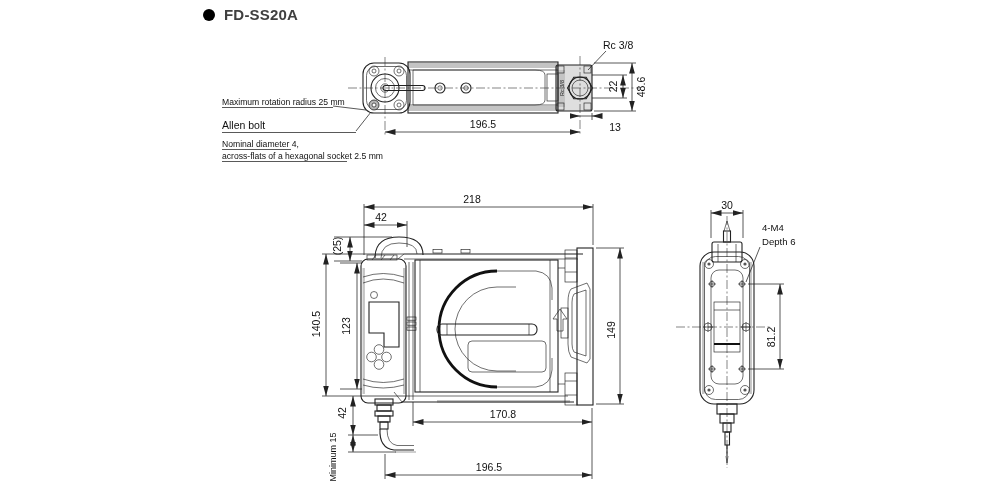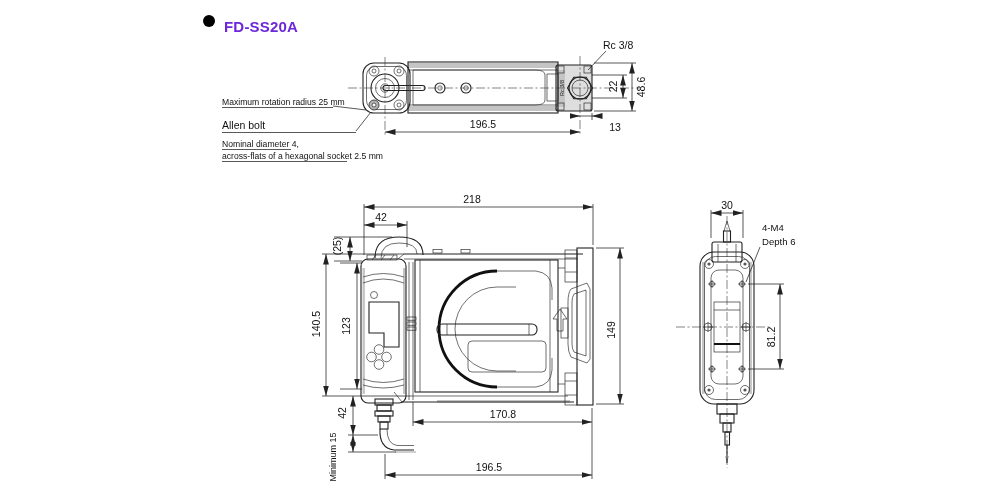--- a/index.html
+++ b/index.html
@@ -1,20 +1,20 @@
 <!DOCTYPE html>
 <html><head>
 <meta charset="utf-8">
 <style>
   html,body{margin:0;padding:0;background:#fff;}
   .stage{position:relative;width:1000px;height:489px;background:#fff;overflow:hidden;
          font-family:"Liberation Sans",sans-serif;}
   .title{position:absolute;left:203px;top:6px;display:flex;align-items:center;gap:9px;}
   .title .bullet{width:12px;height:12px;border-radius:50%;background:#000;display:inline-block;}
-  .title .model{font-size:15px;font-weight:bold;color:#6d28d9;letter-spacing:.2px;margin-top:12px;}
+  .title .model{font-size:15px;font-weight:bold;color:#404040;letter-spacing:.2px;}
   svg{position:absolute;left:0;top:0;}
   .o{fill:none;stroke:#222;stroke-width:1.1;}
   .n{fill:none;stroke:#222;stroke-width:.65;}
   .k{fill:none;stroke:#111;stroke-width:2.8;}
   .k2{fill:none;stroke:#111;stroke-width:2;}
   .cl{fill:none;stroke:#333;stroke-width:.6;stroke-dasharray:9 2.5 2 2.5;}
   .dim{fill:none;stroke:#222;stroke-width:.75;}
   .sh{fill:#c4c4c4;stroke:none;}
   .sh3{fill:#dedede;stroke:none;}
   .gray{stroke:#a8a8a8;}

